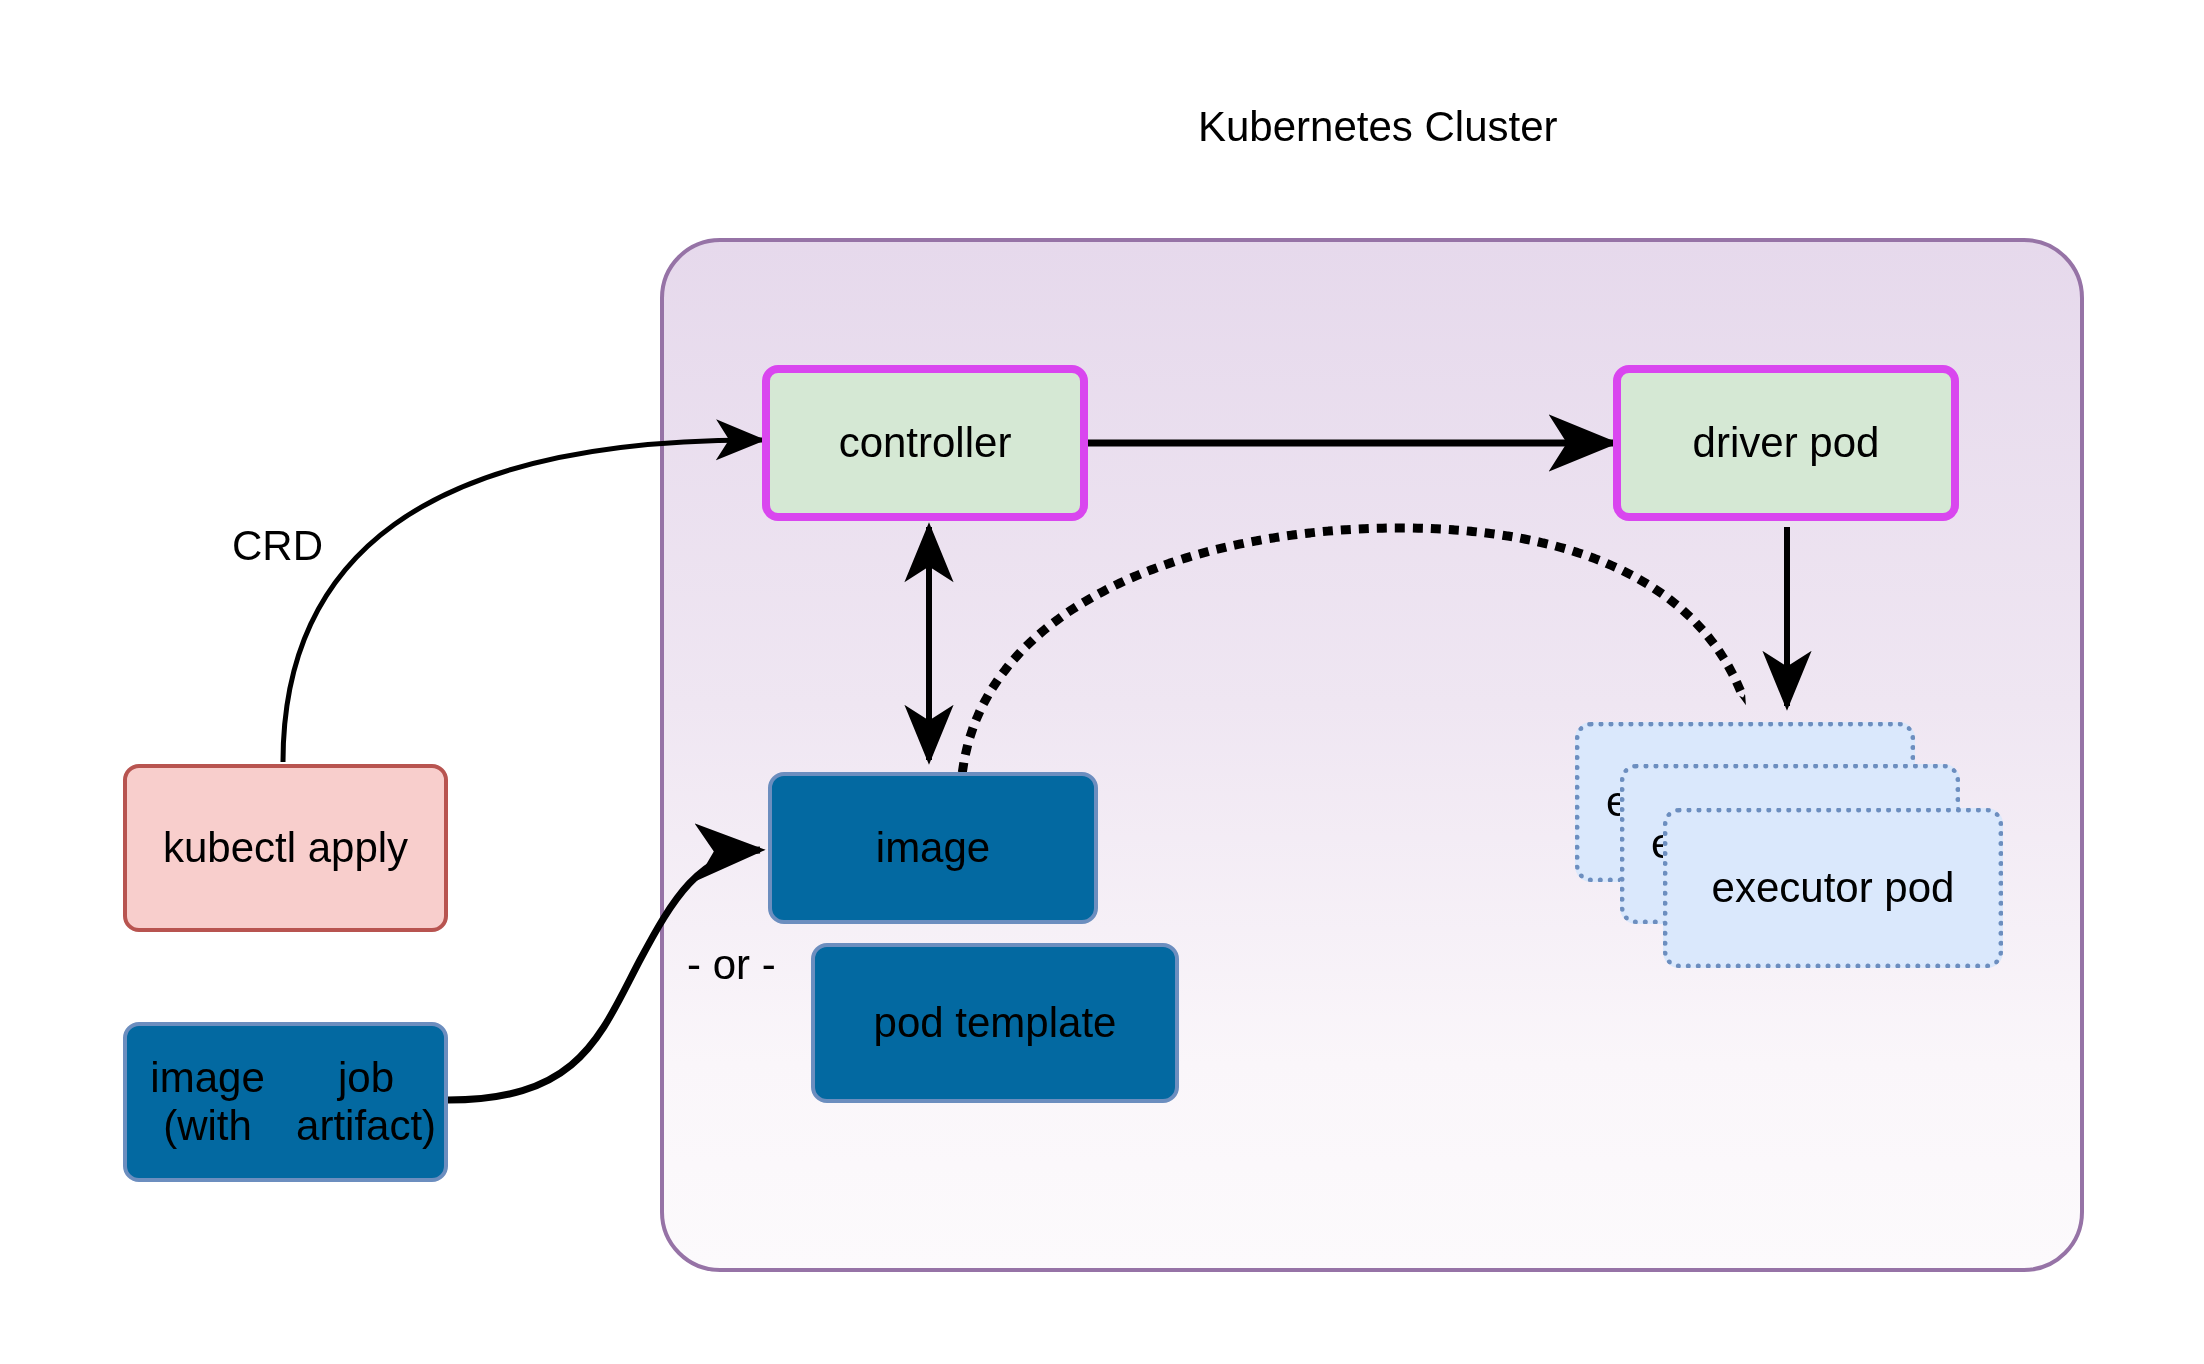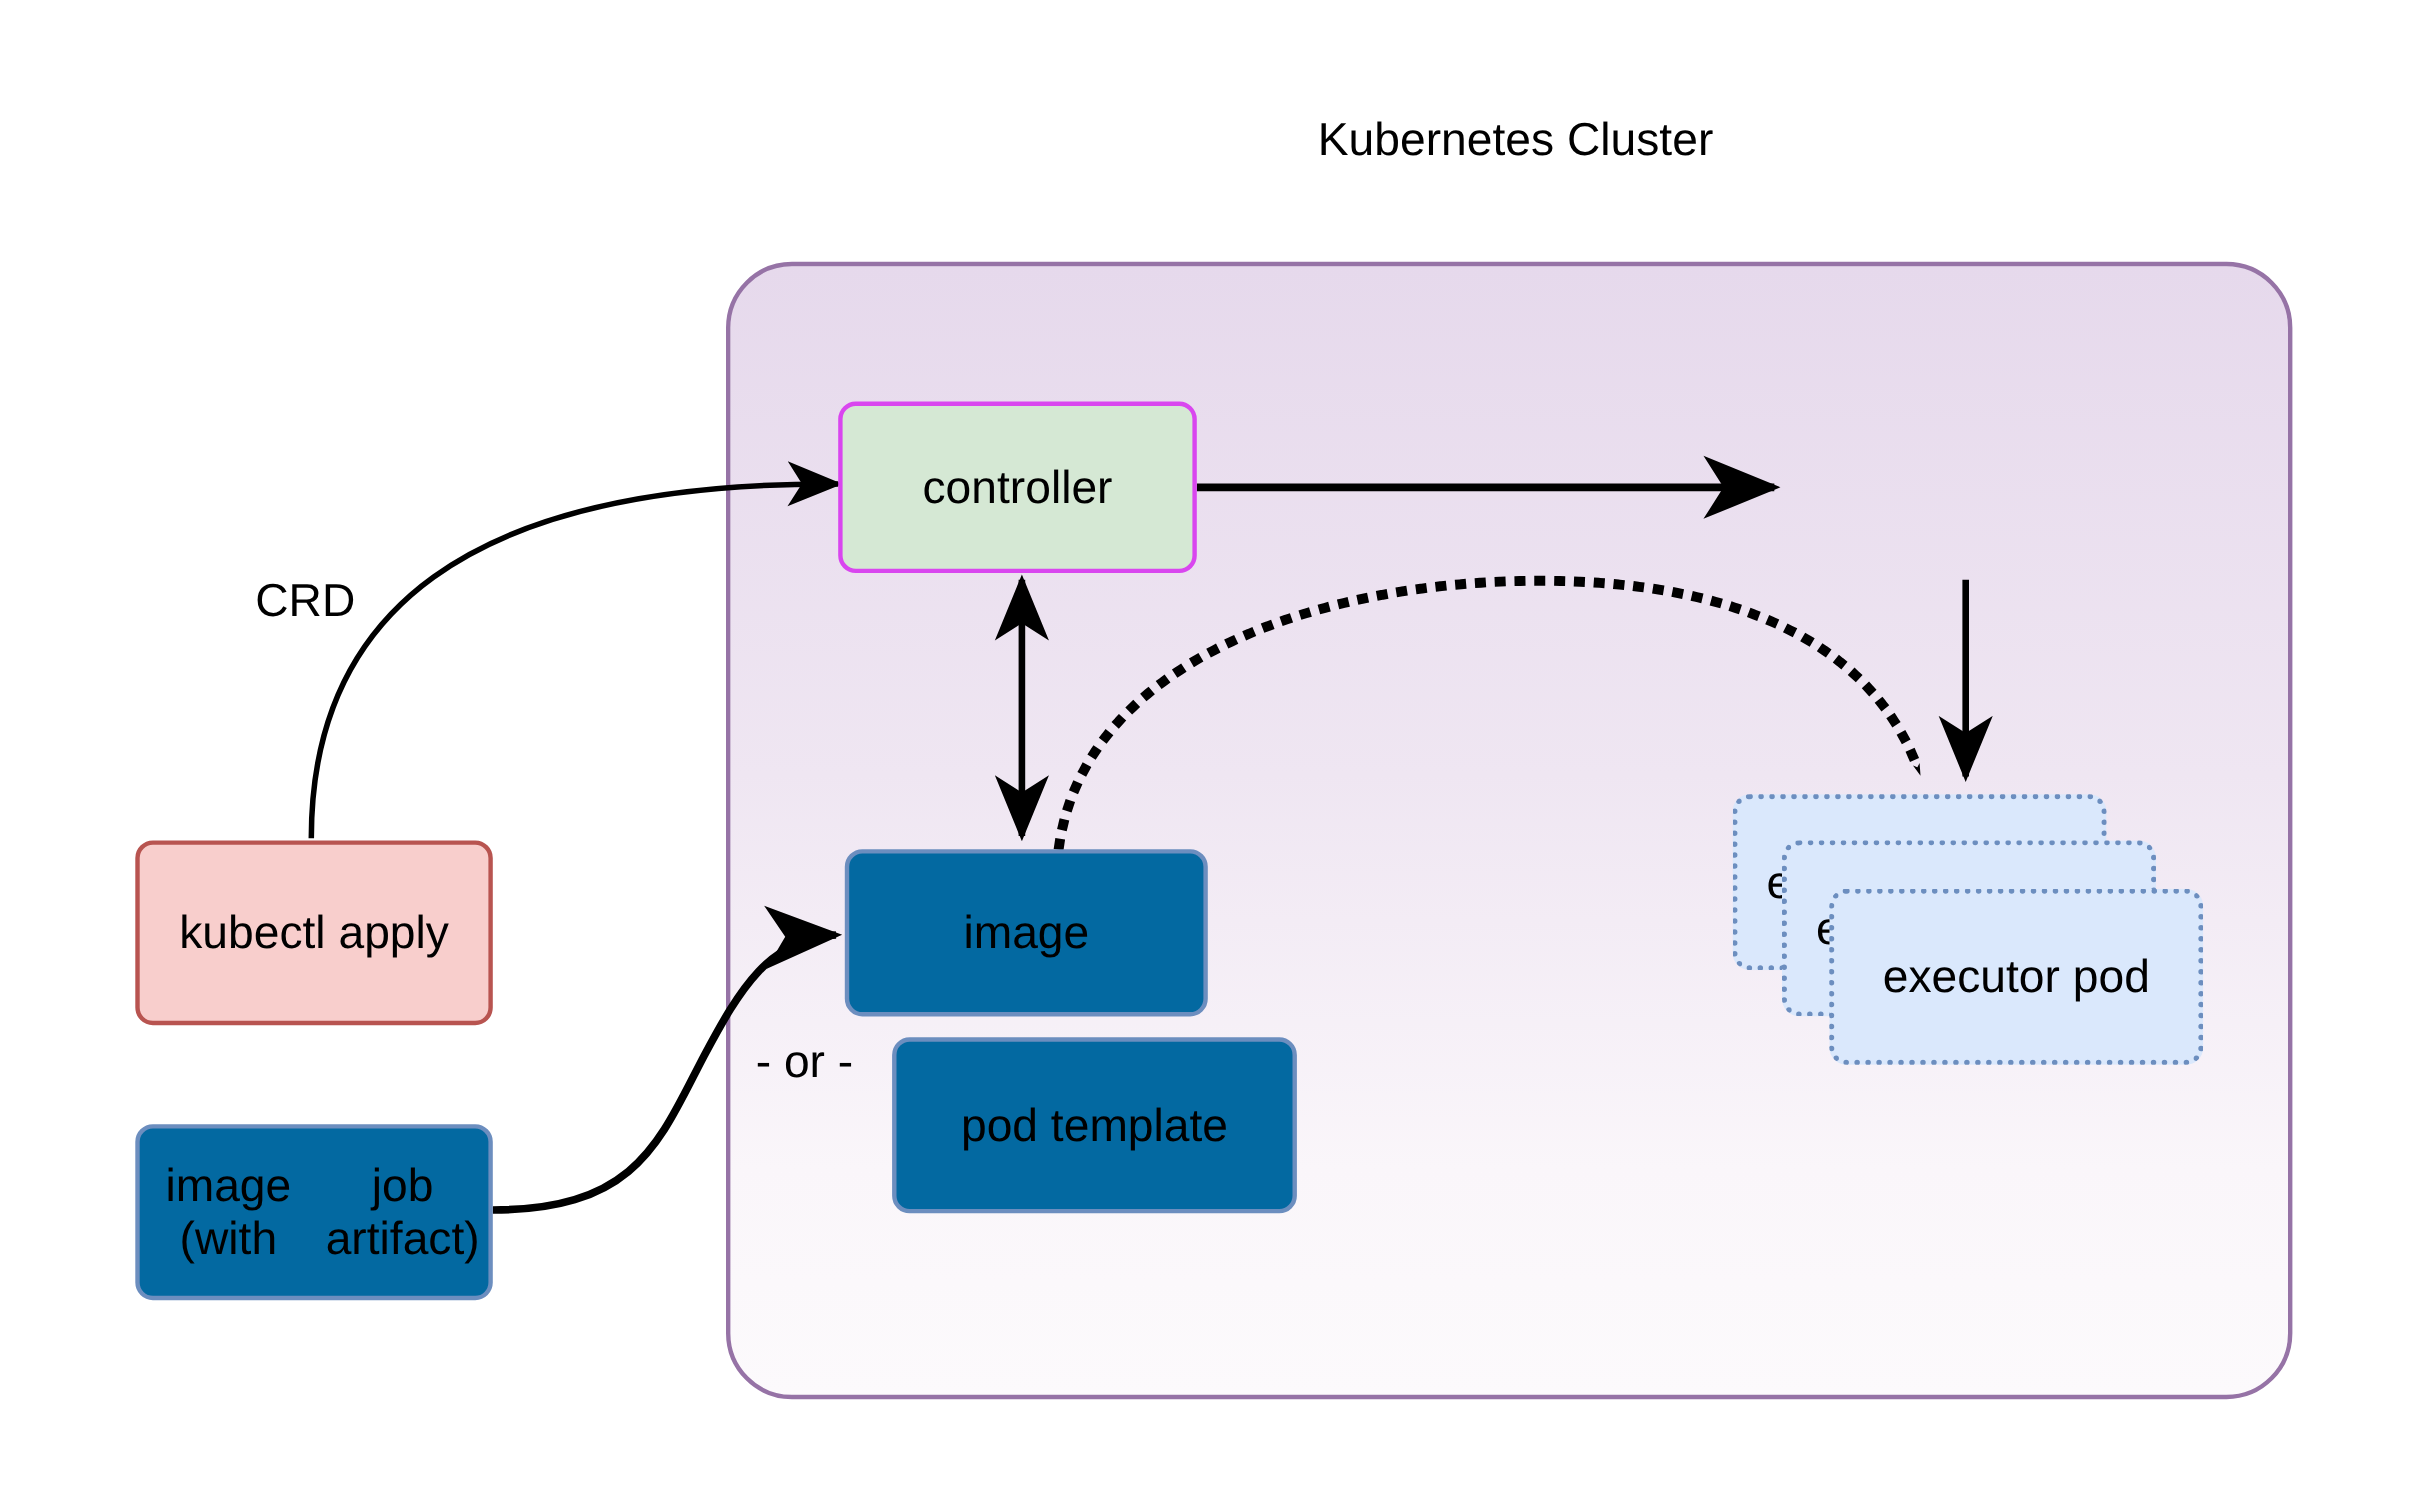--- a/index.html
+++ b/index.html
@@ -44,21 +44,21 @@
   .cluster-title {
     position: absolute;
     font-size: 42px;
     color: #000000;
     white-space: nowrap;
     z-index: 3;
     margin-left: 32px;
   }
   .box-green {
     background: #D5E8D4;
-    border: 4px solid #d946ef;
+    border: 8px solid #d946ef;
     border-radius: 16px;
     font-size: 42px;
   }
   .box-red {
     background: #F8CECC;
     border: 4px solid #B85450;
     border-radius: 16px;
     font-size: 42px;
   }
   .box-blue {
@@ -123,20 +123,23 @@
     <path d="M 448,1100 C 580,1100 600,1036 640,960 C 672,900 700,852 760,850" fill="none" stroke="#000000" stroke-width="7" marker-end="url(#arrowSolid)"></path>
   </svg>
 
   <div class="edge-label" style="left:232px; top:522px;">CRD</div>
   <div class="edge-label" style="left:687px; top:941px;">- or -</div>
 
   <div class="node box-green" style="left:762px; top:365px; width:326px; height:156px; z-index:8;">
     <span>controller</span>
   </div>
 
+  <div class="node box-green" style="left:1613px; top:365px; width:346px; height:156px; z-index:8;">
+    <span>driver pod</span>
+  </div>
 
   <div class="node box-red" style="left:123px; top:764px; width:325px; height:168px; z-index:8;text-align:right;">
     <span>kubectl apply</span>
   </div>
 
   <div class="node box-blue" style="left:123px; top:1022px; width:325px; height:160px; z-index:8; flex-direction:row;">
     <span>image (with</span>
     <span>job artifact)</span>
   </div>
 

